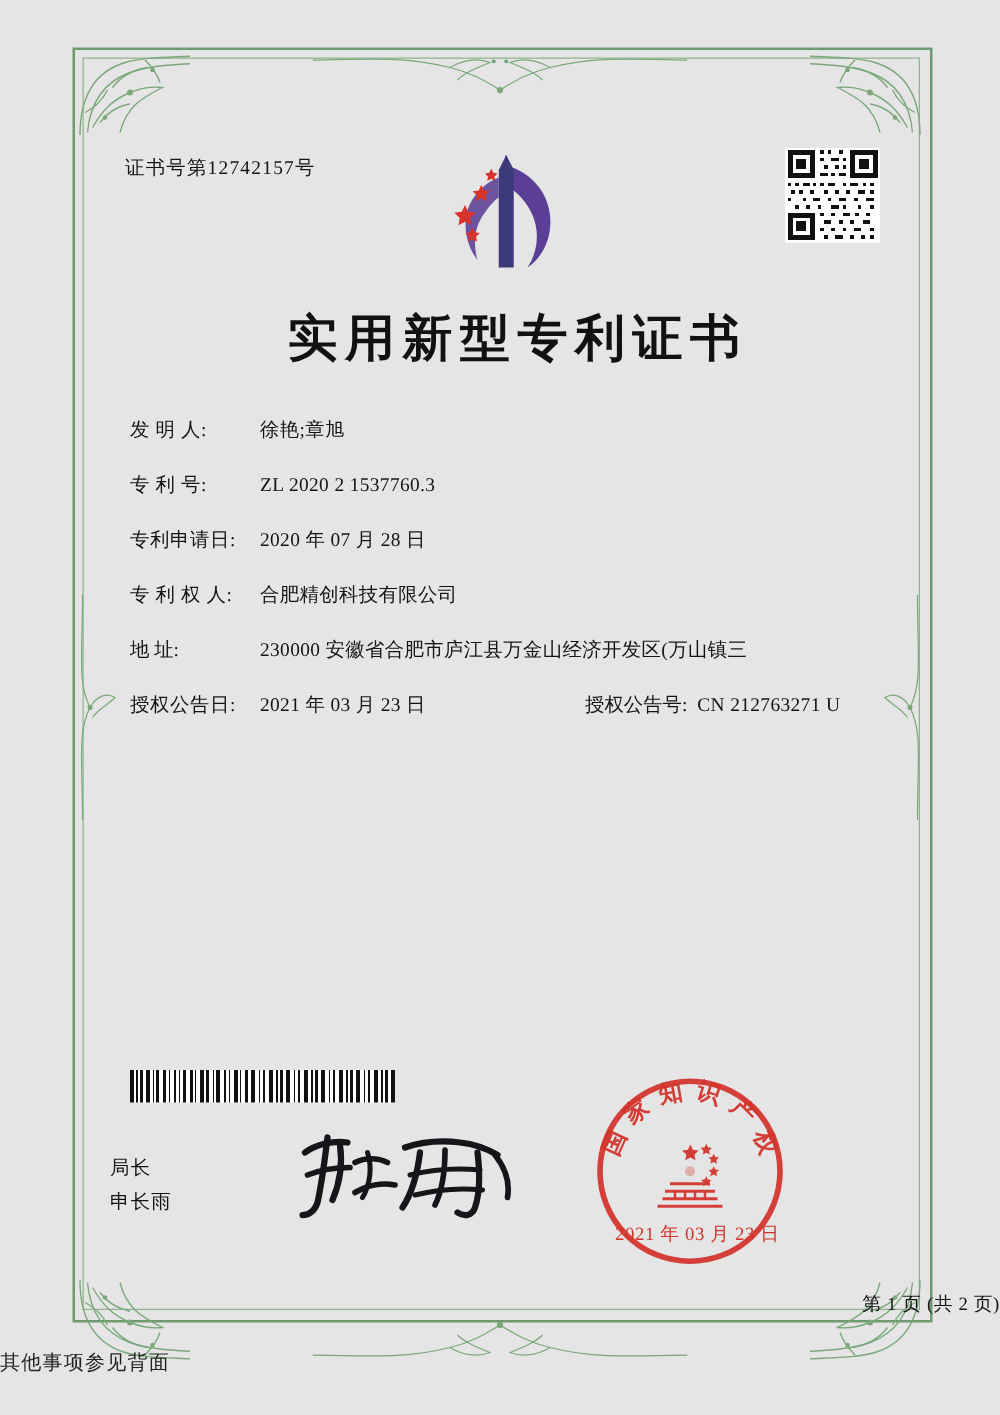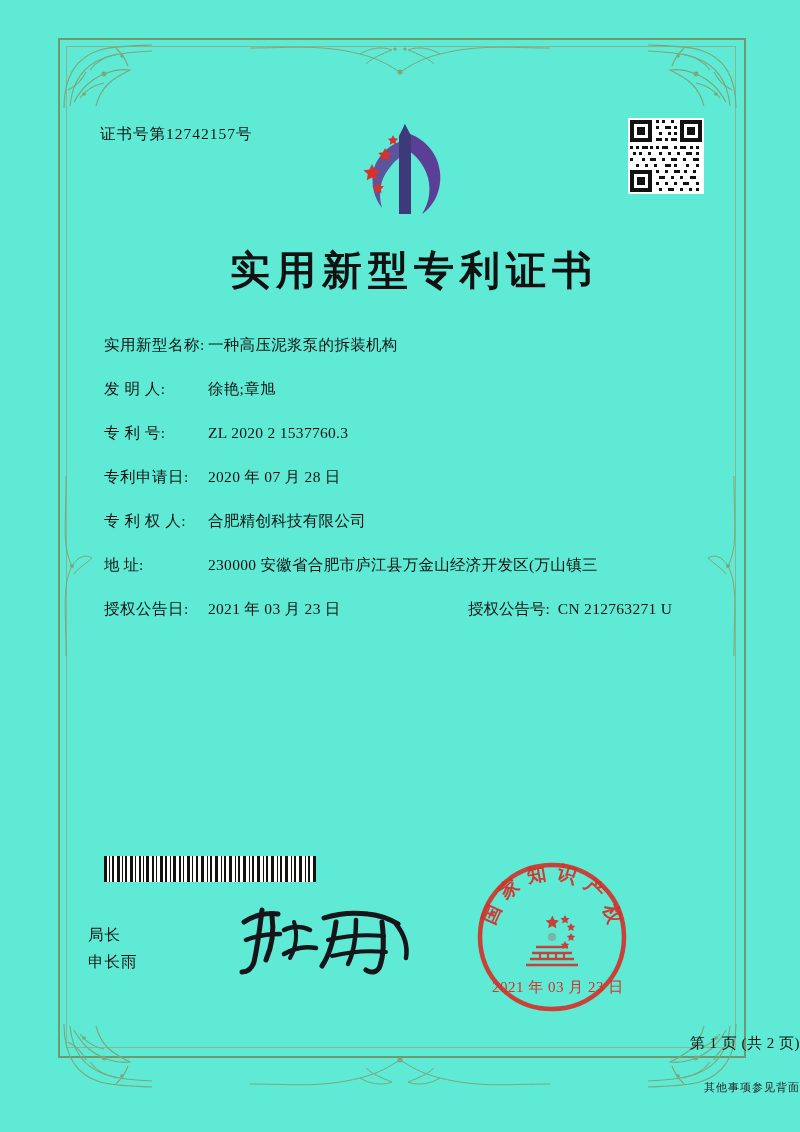--- a/index.html
+++ b/index.html
@@ -12,21 +12,21 @@
     height: 1132px;
     font-family: "Liberation Serif", "DejaVu Serif", serif;
     color: #1a1a1a;
     position: relative;
     overflow: hidden;
   }
 
   .page {
     position: absolute;
     inset: 0;
-    background: #5eead4;
+    background: #e5e5e5;
   }
 
   
   .border-outer {
     position: absolute;
     left: 58px;
     top: 38px;
     width: 684px;
     height: 1016px;
     border: 2px solid #6f9a6f;
@@ -231,22 +231,22 @@
     text-align: right;
     font-size: 15px;
     color: #141414;
     letter-spacing: 0.5px;
   }
   .footnote {
     position: absolute;
     left: 0;
     right: 0;
     top: 1080px;
-    text-align: right;
-    font-size: 11px;
+    text-align: left;
+    font-size: 16px;
     color: #222;
     letter-spacing: 1px;
   }
 </style>
 </head>
 <body>
 
 <div class="page">
 
   <div class="border-outer"></div>
@@ -451,24 +451,20 @@
           <rect x="61" y="70" width="3" height="3"></rect>
           <rect x="68" y="70" width="3" height="3"></rect>
       </g>
     </svg>
   </div>
 
   <div class="title">实用新型专利证书</div>
 
   <div class="fields">
 
-    <div class="frow">
-      <div class="flabel">实用新型名称:</div>
-      <div class="fvalue">一种高压泥浆泵的拆装机构</div>
-    </div>
 
     <div class="frow">
       <div class="flabel">发  明  人:</div>
       <div class="fvalue">徐艳;章旭</div>
     </div>
 
     <div class="frow">
       <div class="flabel">专  利  号:</div>
       <div class="fvalue">ZL 2020 2 1537760.3</div>
     </div>

